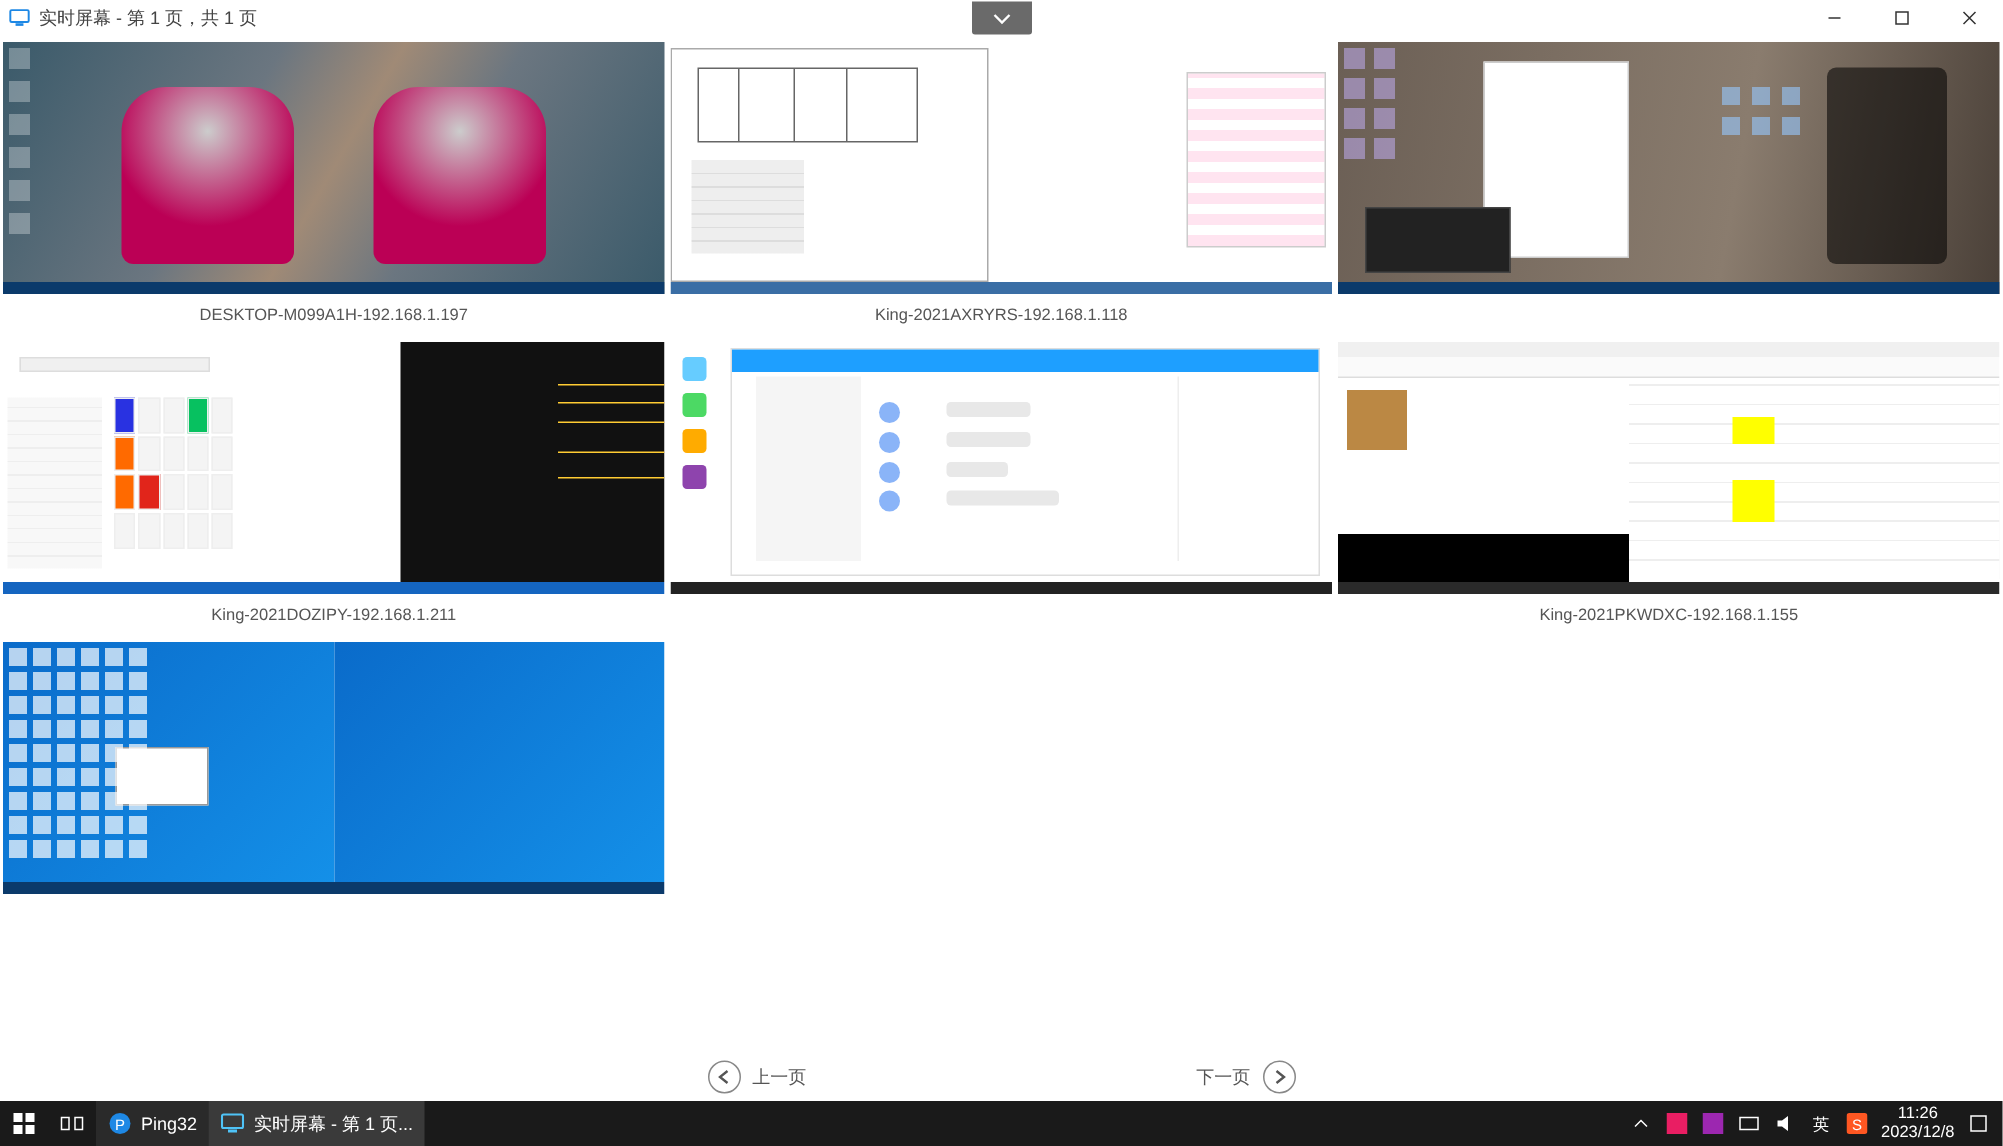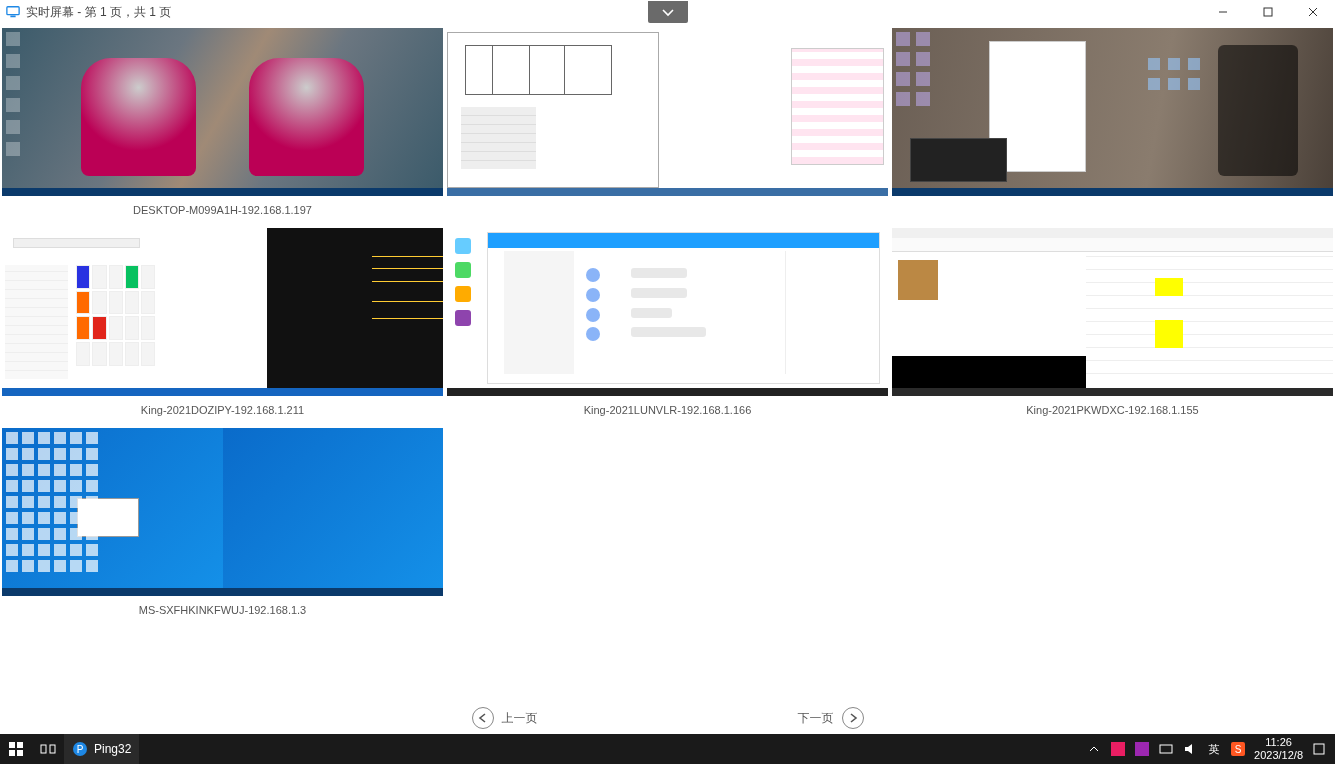--- a/index.html
+++ b/index.html
@@ -182,20 +182,21 @@
             <div style="position:absolute;left:18%;top:0;bottom:0;width:1px;background:#666"></div>
             <div style="position:absolute;left:44%;top:0;bottom:0;width:1px;background:#666"></div>
             <div style="position:absolute;left:68%;top:0;bottom:0;width:1px;background:#666"></div>
           </div>
         </div>
         <div class="pane-r">
             <div class="rows"></div>
           </div>
         <div class="tb" style="background:#3a6ea5"></div>
       </div>
+      <div class="caption">King-2021AXRYRS-192.168.1.118</div>
     </div>
 
     <div class="cell">
       <div class="thumb thumb-samurai">
         <div class="desk-icons">
             <div class="di"></div>
             <div class="di"></div>
             <div class="di"></div>
             <div class="di"></div>
             <div class="di"></div>
@@ -278,21 +279,20 @@
               <div class="msg" style="top:30%"></div>
             <div class="avatar" style="left:2%;top:46%"></div>
               <div class="msg" style="top:46%;width:22%"></div>
             <div class="avatar" style="left:2%;top:62%"></div>
               <div class="msg" style="top:62%;width:40%"></div>
           </div>
           <div class="side"></div>
         </div>
         <div class="tb" style="background:#222"></div>
       </div>
-      <div class="caption">King-2021LUNVLR-192.168.1.166</div>
     </div>
 
     <div class="cell">
       <div class="thumb thumb-sheet">
         <div class="tabs"></div>
           <div class="ribbon"></div>
         <div class="left">
             <div class="prod"></div>
           </div>
         <div class="bot"></div>
@@ -362,21 +362,20 @@
             <div class="ig" style="left: 4px; top: 132px;"></div>
             <div class="ig" style="left: 20px; top: 132px;"></div>
             <div class="ig" style="left: 36px; top: 132px;"></div>
             <div class="ig" style="left: 52px; top: 132px;"></div>
             <div class="ig" style="left: 68px; top: 132px;"></div>
             <div class="ig" style="left: 84px; top: 132px;"></div>
           </div>
         <div class="half"></div>
         <div class="tb" style="background:#0b3a6b"></div>
       </div>
-      <div class="caption">MS-SXFHKINKFWUJ-192.168.1.3</div>
     </div>
 
 
   </div>
 
 </div>
 
 <div class="pager">
   <div class="pgbtn">
     <span class="circ">
@@ -413,20 +412,29 @@
   </div>
   <div class="tb-item" style="background:#2a2a2a">
     <span class="icon">
       <svg width="16" height="16">
           <circle cx="8" cy="8" r="7" fill="#1e88e5"></circle>
           <text x="8" y="12" text-anchor="middle" font-size="10" fill="#fff">P</text>
         </svg>
     </span>
     <span>Ping32</span>
   </div>
+  <div class="tb-item active">
+    <span class="icon">
+      <svg width="16" height="16" viewBox="0 0 16 16">
+          <rect x="1" y="2" width="14" height="9" rx="1" fill="none" stroke="#4fc3f7" stroke-width="1.4"></rect>
+          <rect x="5" y="12" width="6" height="2" fill="#4fc3f7"></rect>
+        </svg>
+    </span>
+    <span>实时屏幕 - 第 1 页...</span>
+  </div>
 
   <div class="tray">
     <span class="tic">
         <svg width="10" height="10">
           <path d="M1 7 L5 3 L9 7" fill="none" stroke="#fff"></path>
         </svg>
       </span>
     <span class="tic">
         <svg width="14" height="14">
           <rect width="14" height="14" fill="#e91e63"></rect>

